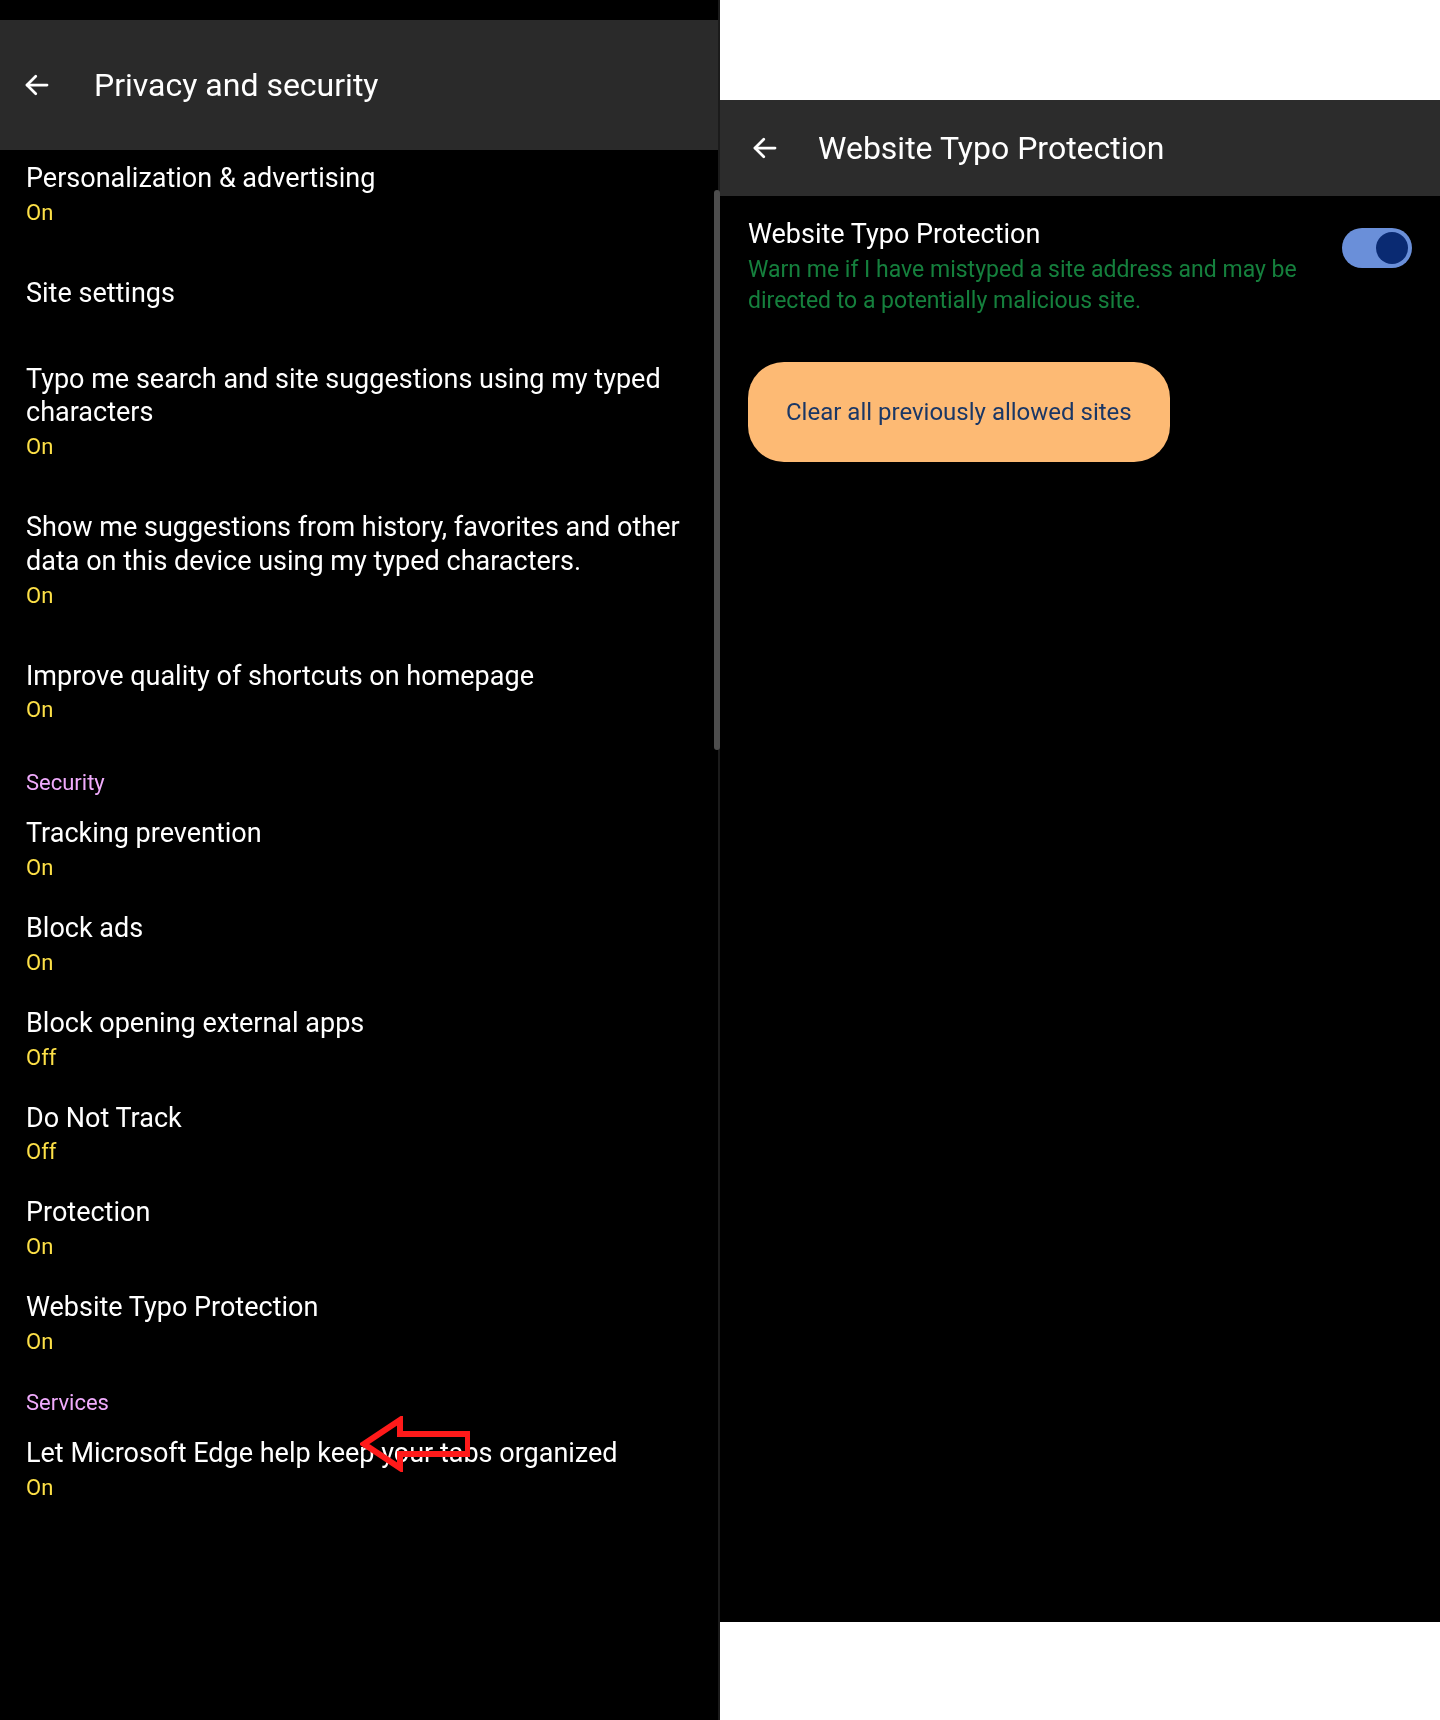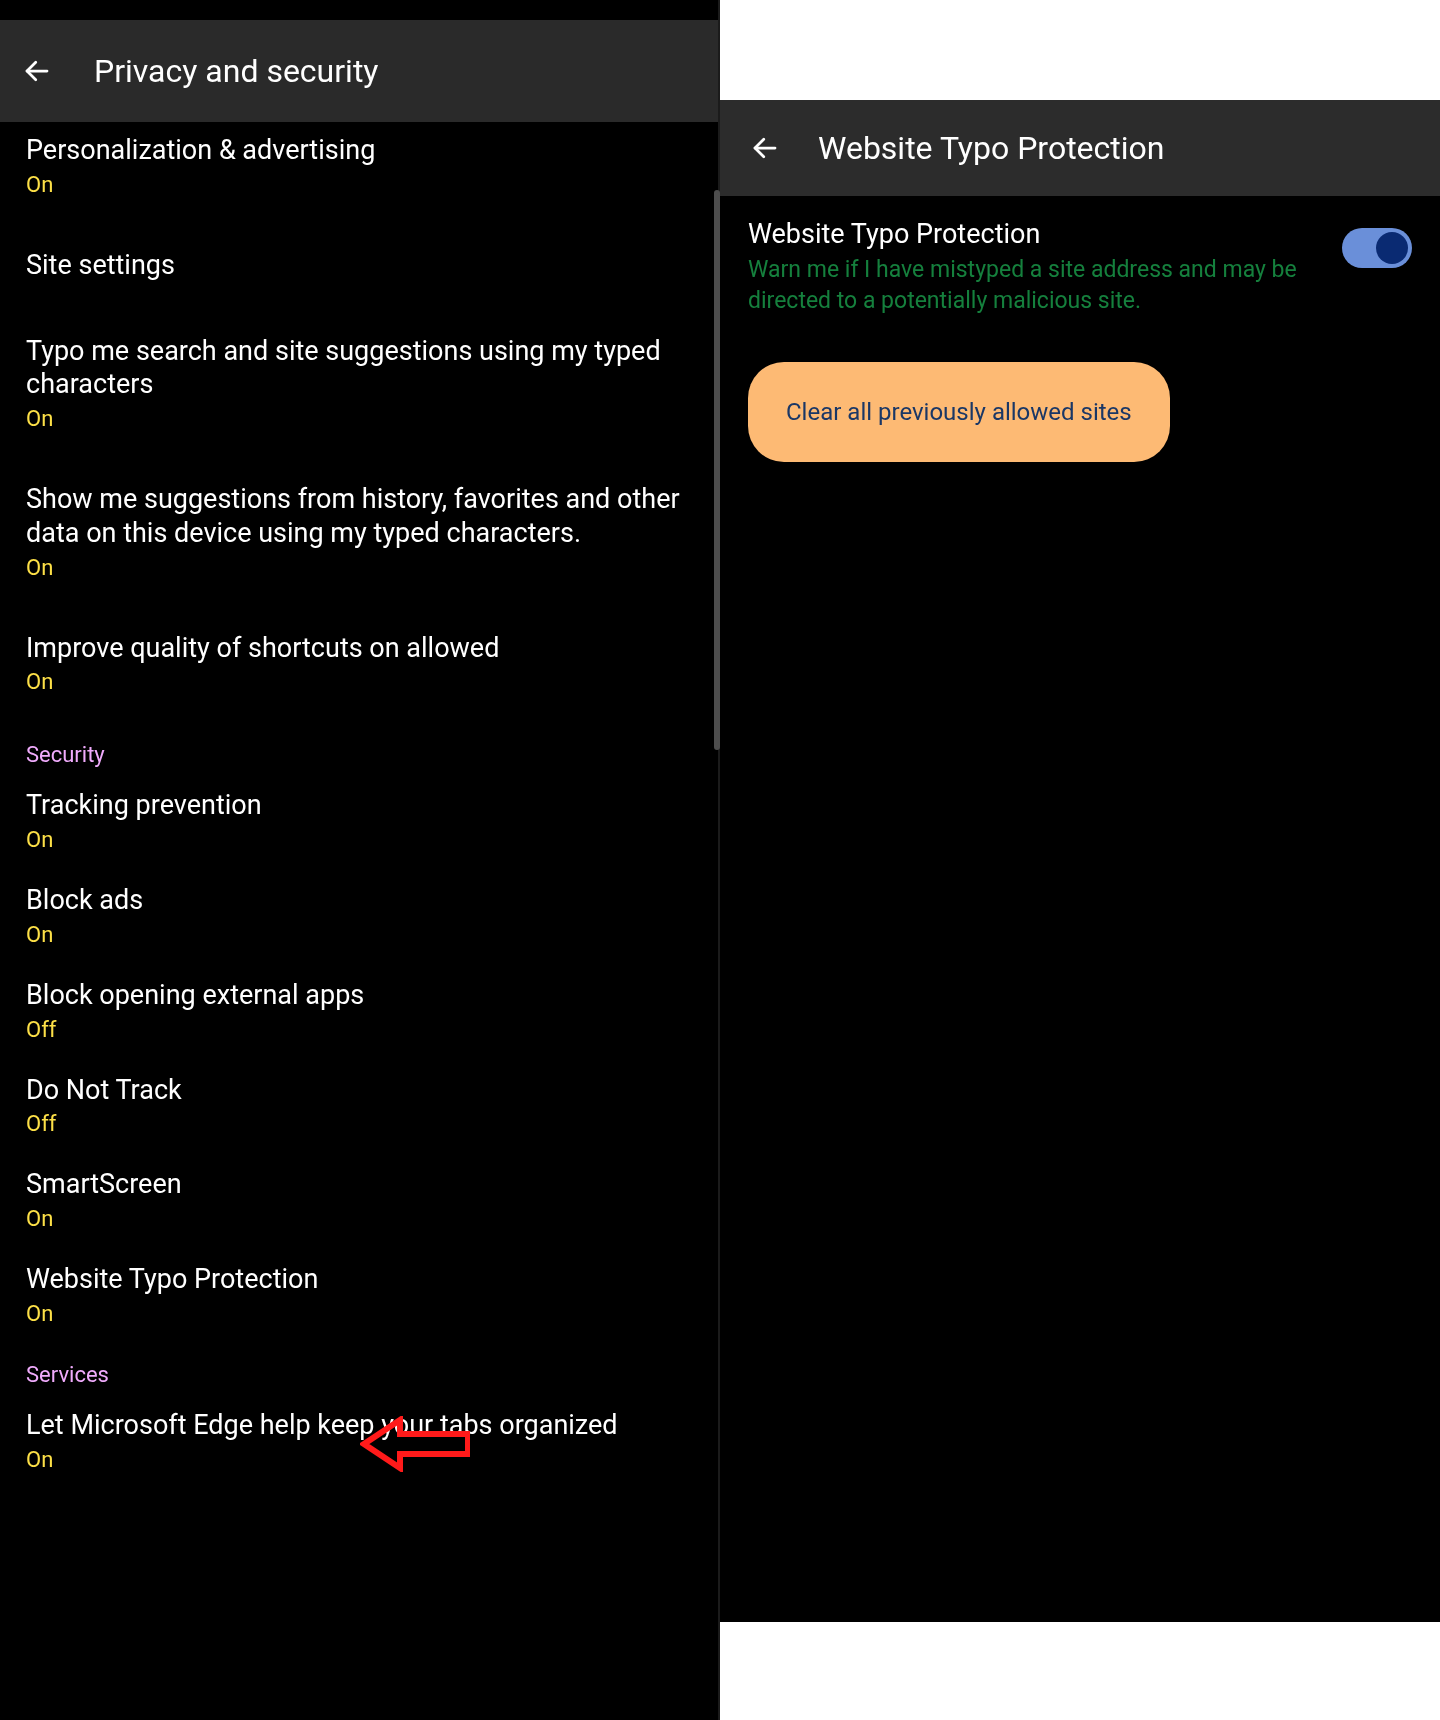--- a/index.html
+++ b/index.html
@@ -3,21 +3,21 @@
 <meta charset="utf-8">
 <style>
   * { box-sizing: border-box; margin: 0; padding: 0; }
   html, body { width: 1440px; height: 1720px; font-family: -apple-system, Roboto, "Segoe UI", sans-serif; background: #fff; }
   .container { display: flex; width: 100%; height: 100%; }
   .panel { position: relative; }
   .panel-left { width: 720px; background: #000; color: #fff; display: flex; flex-direction: column; }
   .panel-right { width: 720px; background: #000; color: #fff; display: flex; flex-direction: column; }
 
   
-  .header-left { background: #2a2a2a; height: 102px; display: flex; align-items: center; padding: 0 20px; margin-top: 20px; }
+  .header-left { background: #2a2a2a; height: 130px; display: flex; align-items: center; padding: 0 20px; margin-top: 20px; }
   .header-left .title { font-size: 32px; font-weight: 400; margin-left: 40px; color: #fff; }
   .back-arrow { width: 34px; height: 34px; display:flex; align-items:center; justify-content:center; }
 
   
   .list { flex: 1; overflow: hidden; padding: 0 26px; }
   .item { padding: 26px 0 26px 0; }
   .item-title { font-size: 27px; color: #fff; font-weight: 400; line-height: 1.25; }
   .item-sub { font-size: 22px; color: #fde047; margin-top: 4px; font-weight:400; }
   .item-clipped { margin-top: -14px; }
   .section-header { font-size: 22px; color: #f0abfc; font-weight: 400; padding: 22px 0 4px 0; }
@@ -80,21 +80,21 @@
         <div class="item-title">Typo me search and site suggestions using my typed characters</div>
         <div class="item-sub">On</div>
       </div>
 
       <div class="item">
         <div class="item-title">Show me suggestions from history, favorites and other data on this device using my typed characters.</div>
         <div class="item-sub">On</div>
       </div>
 
       <div class="item">
-        <div class="item-title">Improve quality of shortcuts on allowed</div>
+        <div class="item-title">Improve quality of shortcuts on homepage</div>
         <div class="item-sub">On</div>
       </div>
 
       <div class="section-header">Security</div>
 
       <div class="item compact">
         <div class="item-title">Tracking prevention</div>
         <div class="item-sub">On</div>
       </div>
 
@@ -107,21 +107,21 @@
         <div class="item-title">Block opening external apps</div>
         <div class="item-sub">Off</div>
       </div>
 
       <div class="item compact">
         <div class="item-title">Do Not Track</div>
         <div class="item-sub">Off</div>
       </div>
 
       <div class="item compact">
-        <div class="item-title">SmartScreen</div>
+        <div class="item-title">Protection</div>
         <div class="item-sub">On</div>
       </div>
 
       <div class="item compact">
         <div class="item-title">Website Typo Protection</div>
         <div class="item-sub">On</div>
       </div>
 
       <div class="section-header">Services</div>
 

